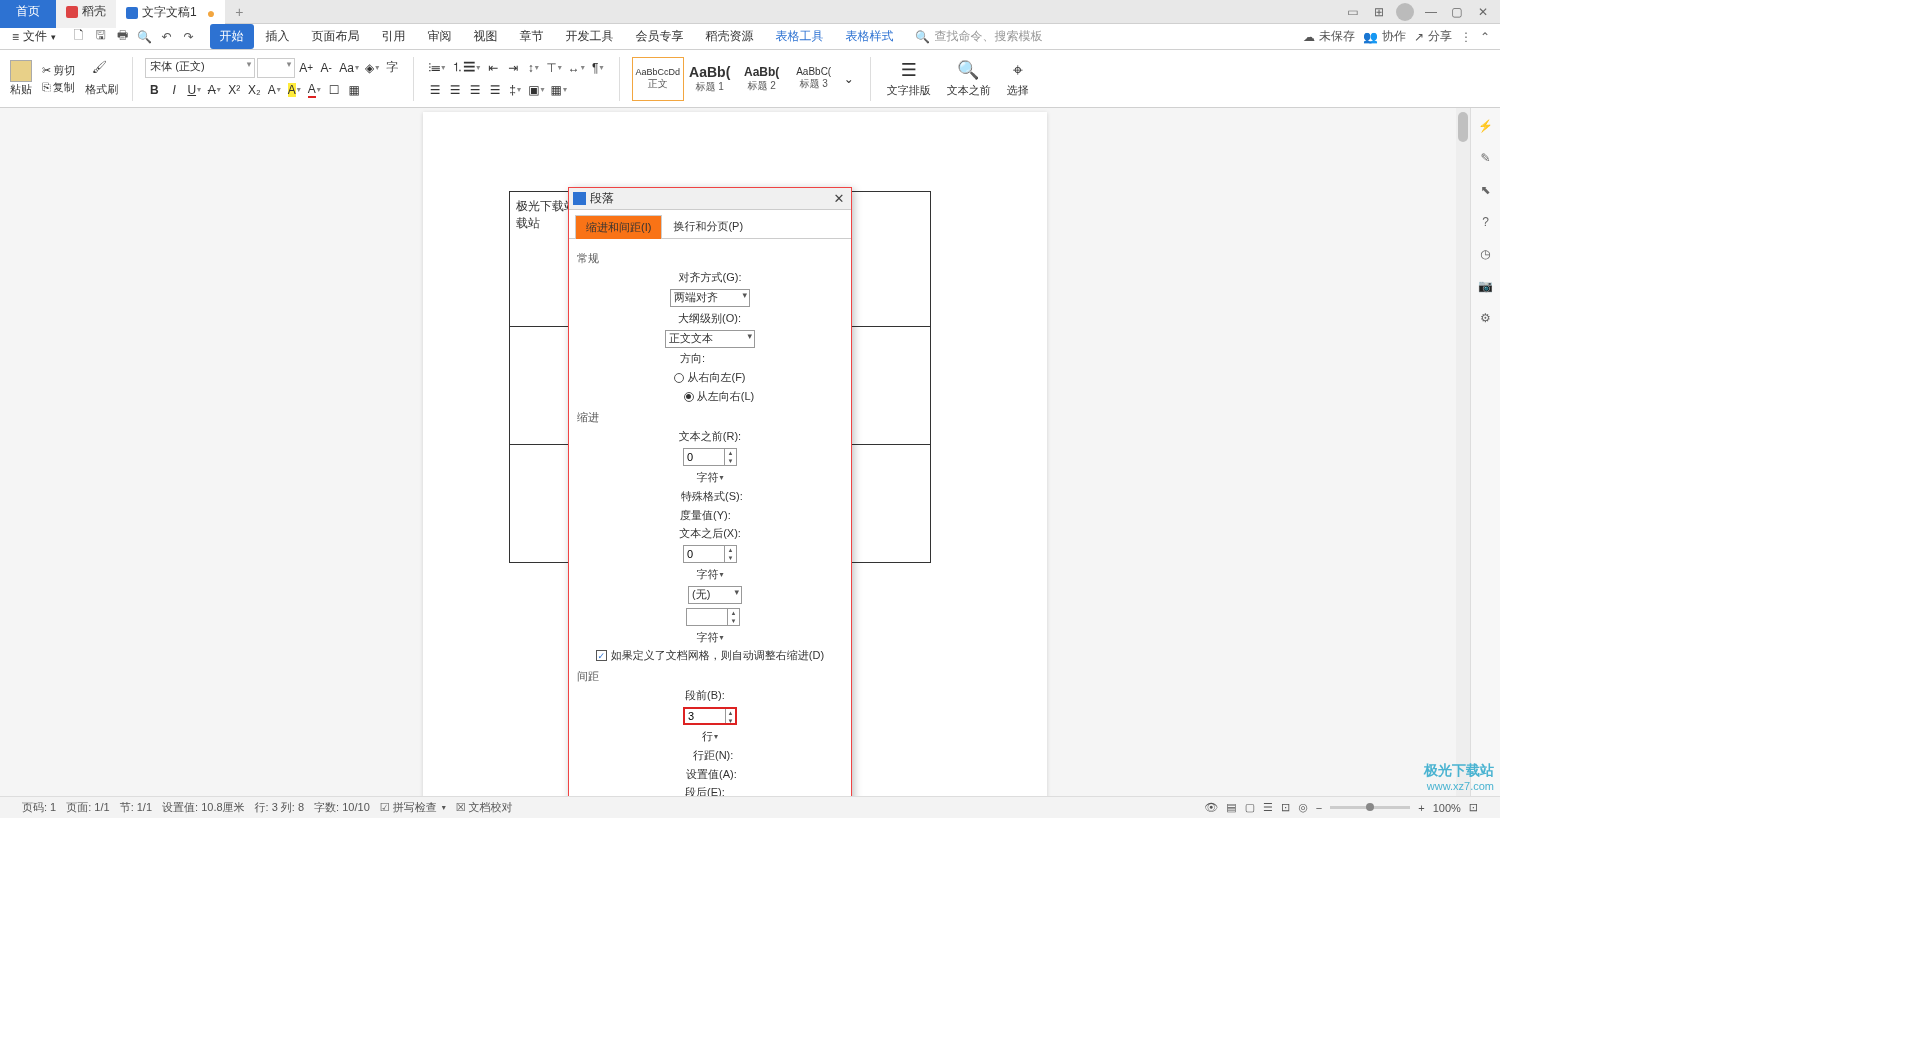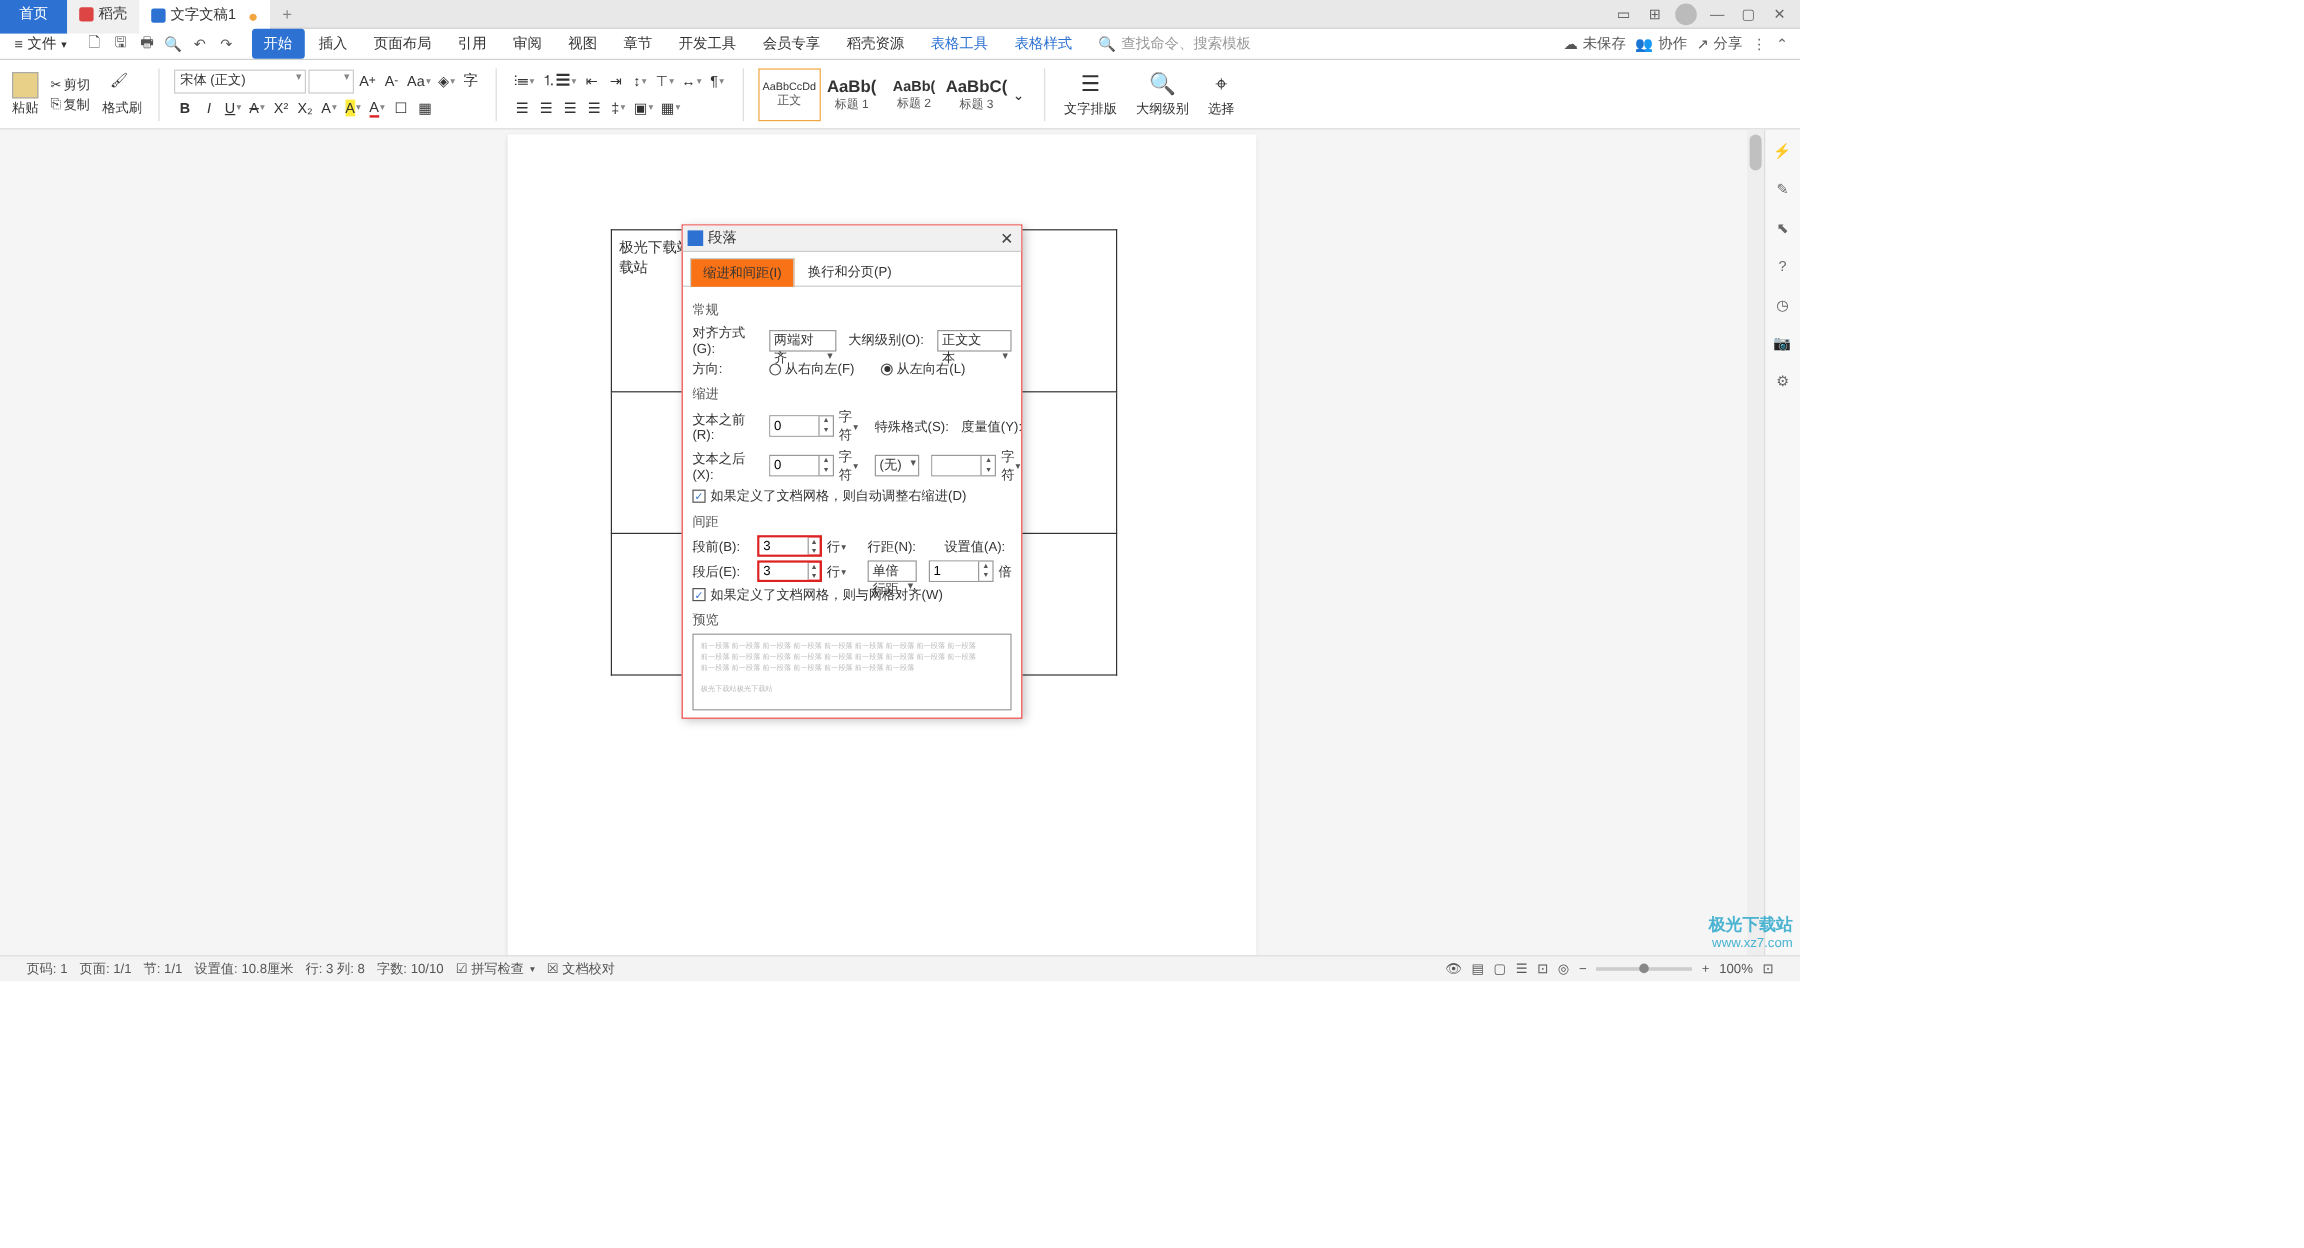--- a/index.html
+++ b/index.html
@@ -78,21 +78,21 @@
 
 .dialog { position: absolute; top: 187px; left: 568px; width: 284px; background: #fff; border: 1px solid #ef4444; box-shadow: 2px 2px 8px rgba(0,0,0,.25); }
 .dlg-title { height: 22px; background: #f0f0f0; display: flex; align-items: center; padding: 0 4px; border-bottom: 1px solid #ccc; }
 .dlg-title .icon { width: 13px; height: 13px; background: #2d72d2; margin-right: 4px; }
 .dlg-close { margin-left: auto; width: 16px; height: 16px; font-size: 13px; text-align: center; color: #444; }
 .dlg-tabs { display: flex; border-bottom: 1px solid #ccc; padding-top: 4px; padding-left: 6px; }
 .dlg-tab { padding: 4px 10px; border: 1px solid transparent; border-bottom: none; font-size: 11px; }
 .dlg-tab.active { border-color: #ccc; background: #f97316; position: relative; top: 1px; }
 .dlg-body { padding: 6px 8px; font-size: 11px; }
 .section-title { color: #555; margin: 6px 0 4px; font-size: 11px; }
-.dlg-row { display: flex; align-items: center; gap: 4px; margin: 3px 0; }
+.dlg-row { display: flex; align-items: center; gap: 4px; margin: 3px 0; flex-direction: column; }
 .dlg-label { min-width: 60px; }
 .dlg-select { height: 18px; border: 1px solid #999; padding: 0 14px 0 3px; background: #fff; position: relative; font-size: 11px; }
 .dlg-select::after { content: "▾"; position: absolute; right: 2px; font-size: 9px; color: #555; }
 .dlg-spinner { width: 54px; height: 18px; border: 1px solid #999; display: flex; }
 .dlg-spinner input { border: none; width: 40px; padding-left: 3px; font-size: 11px; }
 .dlg-spinner .spins { width: 12px; display: flex; flex-direction: column; border-left: 1px solid #999; }
 .dlg-spinner .spins div { flex: 1; font-size: 6px; text-align: center; line-height: 8px; color: #555; }
 .unit-dd { font-size: 11px; display: flex; align-items: center; }
 .unit-dd::after { content: "▾"; font-size: 8px; margin-left: 1px; color: #555; }
 .hl-red { border: 2px solid #d22 !important; }
@@ -276,33 +276,33 @@
       </div>
     <div class="style-item">
         <span class="style-preview" style="font-weight:bold;font-size:14px">AaBb(</span>
         <span class="style-label">标题 1</span>
       </div>
     <div class="style-item">
         <span class="style-preview" style="font-weight:bold;font-size:12px">AaBb(</span>
         <span class="style-label">标题 2</span>
       </div>
     <div class="style-item">
-        <span class="style-preview" style="font-weight:bold;font-size:14px">AaBbC(</span>
+        <span class="style-preview" style="font-weight:normal;font-size:10px">AaBbC(</span>
         <span class="style-label">标题 3</span>
       </div>
     <span class="fmt-btn">⌄</span>
   </div>
   <div class="ribbon-sep"></div>
   <div class="big-btn">
     <span style="font-size:18px">☰</span>
     <span>文字排版</span>
   </div>
   <div class="big-btn">
     <span style="font-size:18px">🔍</span>
-    <span>大纲级别</span>
+    <span>文本之前</span>
   </div>
   <div class="big-btn">
     <span style="font-size:18px">⌖</span>
     <span>选择</span>
   </div>
 </div>
 
 <div class="doc-area">
   <div class="page">
     <table class="doc-table">

